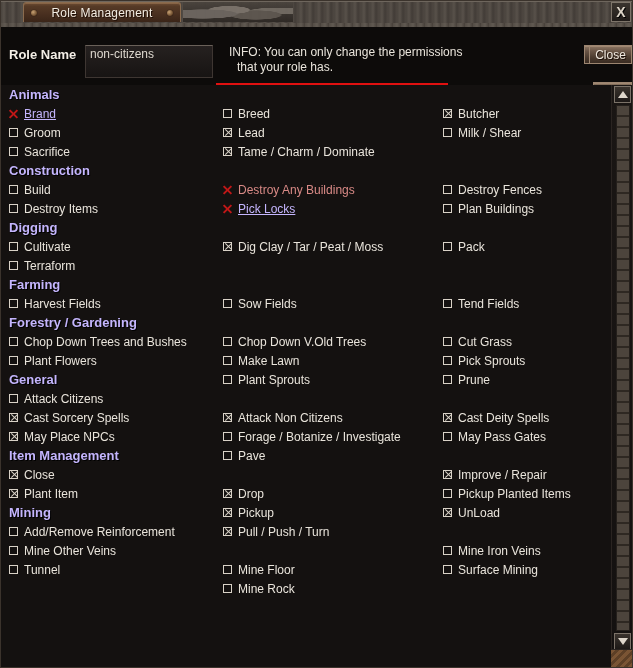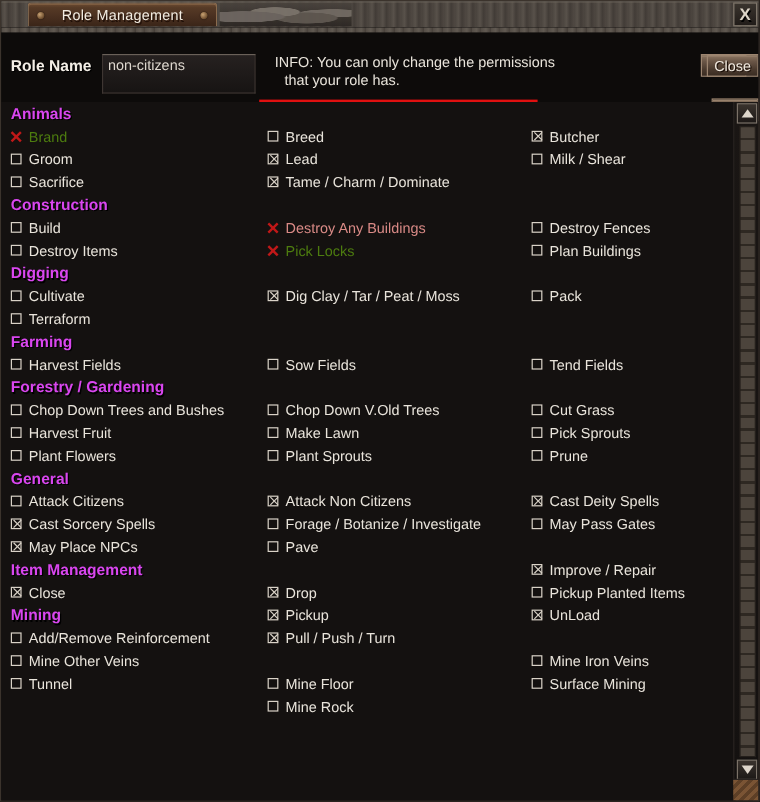--- a/index.html
+++ b/index.html
@@ -121,39 +121,39 @@
   .content{position:absolute;left:0;top:84px;width:612px;height:584px;
     overflow:hidden;background:#141110;}
   .col{position:absolute;top:0;}
   .col1{left:8px;width:210px;}
   .col2{left:222px;width:214px;}
   .col3{left:442px;width:170px;}
 
   .row{height:19px;display:flex;align-items:center;white-space:nowrap;}
   .row.blank{}
   .grp{height:19px;display:flex;align-items:center;font-weight:bold;
-    font-size:13px;color:#d946ef;text-shadow:1px 1px 0 #000;}
+    font-size:13px;color:#c4b5fd;text-shadow:1px 1px 0 #000;}
 
   .cb{display:inline-block;width:9px;height:9px;margin-right:6px;
     border:1px solid #d9d2c7;box-sizing:border-box;position:relative;
     flex:0 0 auto;background:transparent;cursor:pointer;}
   .cb.on::before,.cb.on::after{content:"";position:absolute;left:0px;top:3px;
     width:9px;height:1px;background:#d9d2c7;}
   .cb.on::before{transform:rotate(45deg);}
   .cb.on::after{transform:rotate(-45deg);}
 
   .xm{display:inline-block;width:9px;height:9px;margin-right:6px;position:relative;
     flex:0 0 auto;cursor:default;}
   .xm::before,.xm::after{content:"";position:absolute;left:-1px;top:4px;
     width:11px;height:2px;background:#c01818;}
   .xm::before{transform:rotate(45deg);}
   .xm::after{transform:rotate(-45deg);}
 
   .lbl{font-size:12px;color:#e9e4db;cursor:pointer;}
-  .lbl.disabled{color:#4d7c0f;}
+  .lbl.disabled{color:#c4b5fd;text-decoration:underline;}
   .lbl.warn{color:#d98a86;}
 </style>
 </head>
 <body>
 
 <div id="app">
 
   <div class="titlebar">
     <div class="tab">
       <span class="bolt l"></span>
@@ -222,43 +222,43 @@
           <span class="cb"></span>
           <span class="lbl">Harvest Fields</span>
         </div>
         <div class="grp">Forestry / Gardening</div>
         <div class="row">
           <span class="cb"></span>
           <span class="lbl">Chop Down Trees and Bushes</span>
         </div>
         <div class="row">
           <span class="cb"></span>
-          <span class="lbl">Harvest Fruit</span>
-        </div>
-        <div class="row">
-          <span class="cb"></span>
           <span class="lbl">Plant Flowers</span>
         </div>
         <div class="grp">General</div>
         <div class="row">
           <span class="cb"></span>
           <span class="lbl">Attack Citizens</span>
         </div>
         <div class="row">
           <span class="cb on"></span>
           <span class="lbl">Cast Sorcery Spells</span>
         </div>
         <div class="row">
           <span class="cb on"></span>
           <span class="lbl">May Place NPCs</span>
         </div>
         <div class="grp">Item Management</div>
         <div class="row">
           <span class="cb on"></span>
           <span class="lbl">Close</span>
+        </div>
+        <div class="row">
+          <span class="cb on"></span>
+          <span class="lbl">Plant Item</span>
         </div>
         <div class="grp">Mining</div>
         <div class="row">
           <span class="cb"></span>
           <span class="lbl">Add/Remove Reinforcement</span>
         </div>
         <div class="row">
           <span class="cb"></span>
           <span class="lbl">Mine Other Veins</span>
         </div>

